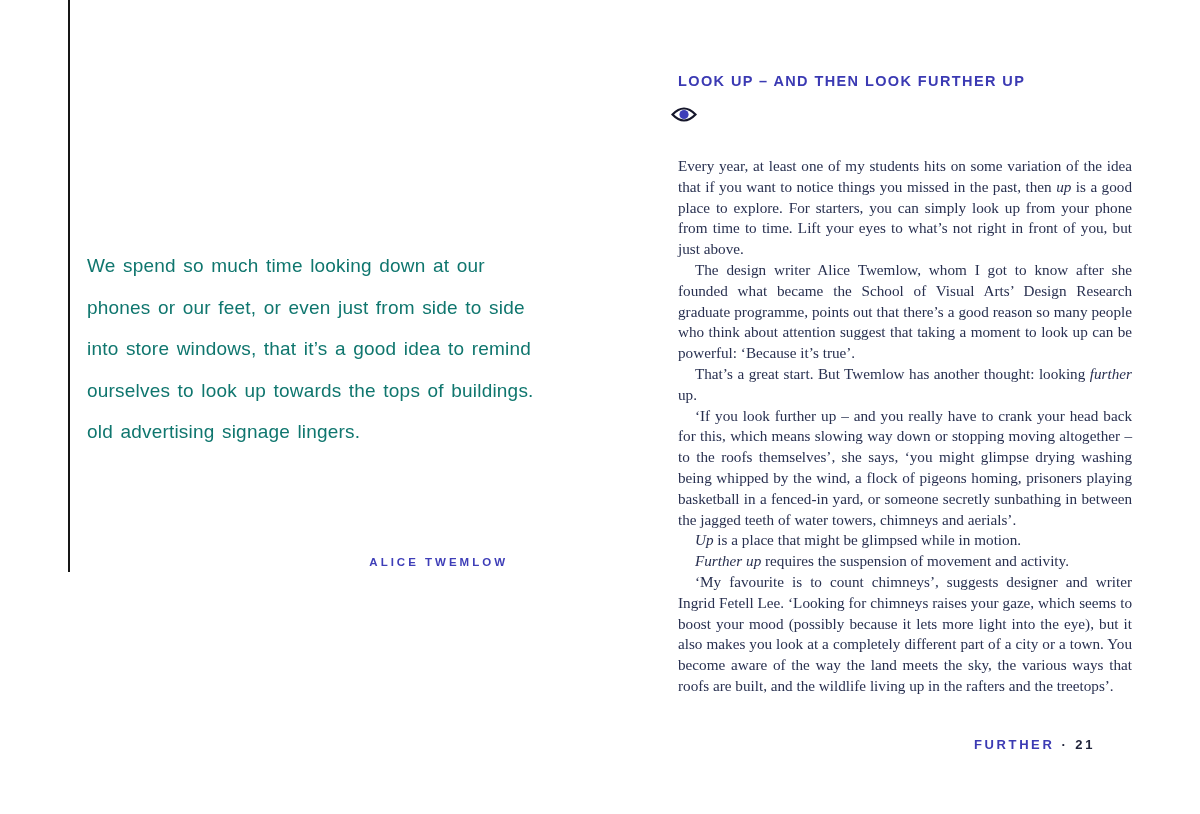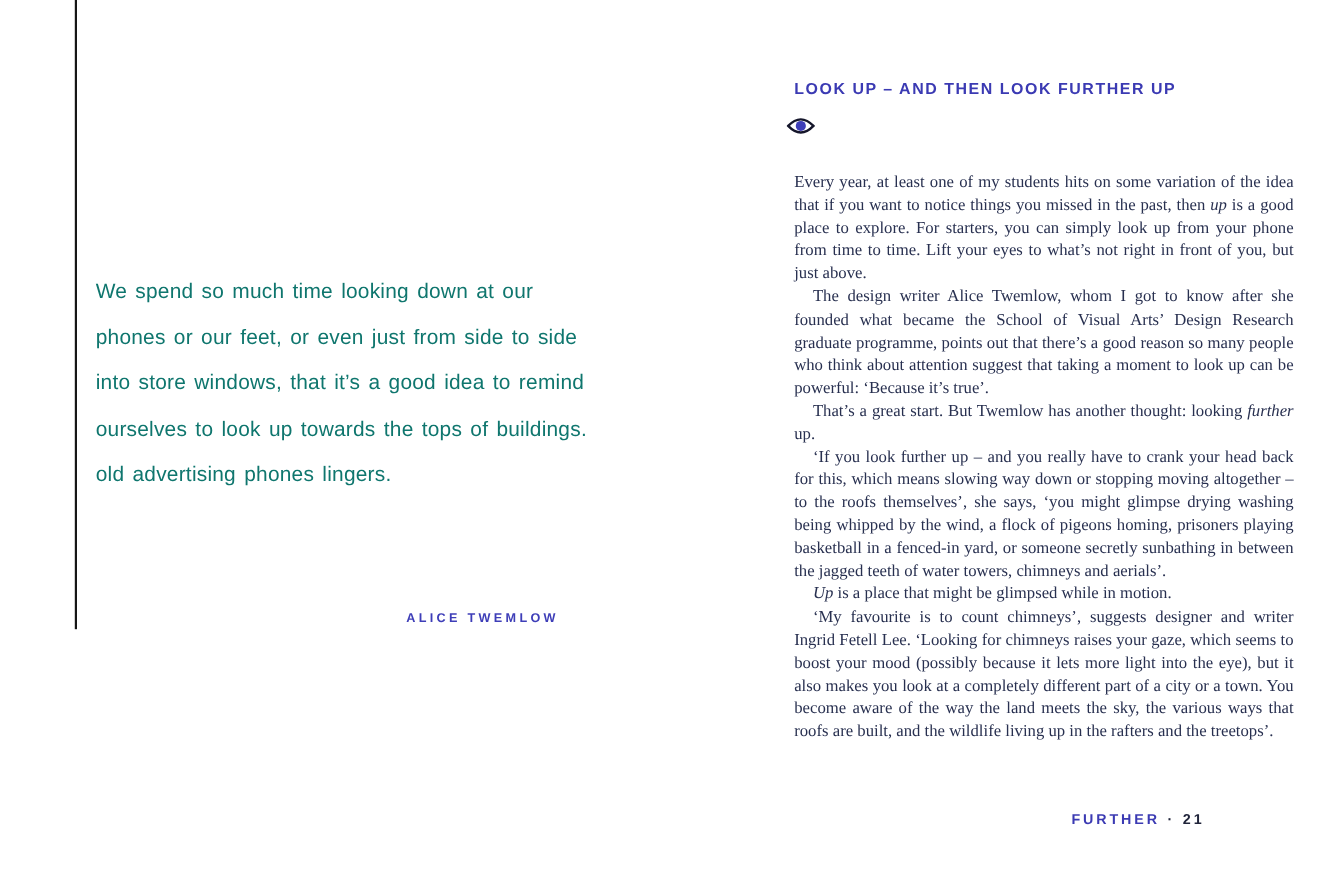--- a/index.html
+++ b/index.html
@@ -32,21 +32,21 @@
   }
   .attribution {
     position: absolute; left: 87px; top: 556px; width: 421px;
     text-align: right;
     color: #3e3eb8;
     font-size: 11.5px; font-weight: bold;
     letter-spacing: 3px;
   }
 
   
-  .right-page { position: absolute; left: 678px; top: 0; width: 454px; height: 814px; margin-left: 44px; }
+  .right-page { position: absolute; left: 678px; top: 0; width: 454px; height: 814px; }
   .chapter-heading {
     position: absolute; top: 73px; left: 0; margin: 0;
     color: #3b3ab3;
     font-size: 14.5px; font-weight: bold;
     letter-spacing: 1.4px;
     white-space: nowrap;
   }
   .eye { position: absolute; top: 106px; left: -7px; width: 26px; height: 17px; }
   .body-text {
     position: absolute; top: 156px; left: 0; width: 454px;
@@ -76,21 +76,21 @@
 
 <div class="page">
 
   <div class="vertical-rule"></div>
 
   <div class="pull-quote" id="pull-quote">
       <div class="quote-line">We spend so much time looking down at our</div>
       <div class="quote-line">phones or our feet, or even just from side to side</div>
       <div class="quote-line">into store windows, that it’s a good idea to remind</div>
       <div class="quote-line">ourselves to look up towards the tops of buildings.</div>
-      <div class="quote-line">old advertising phones lingers.</div>
+      <div class="quote-line">old advertising signage lingers.</div>
     </div>
 
   <div class="attribution">ALICE TWEMLOW</div>
 
   <div class="right-page">
 
     <h1 class="chapter-heading">LOOK UP – AND THEN LOOK FURTHER UP</h1>
 
     <span class="eye">
       <svg width="26" height="17" viewBox="0 0 26 17" aria-hidden="true">
@@ -98,20 +98,21 @@
         <circle cx="13" cy="8.5" r="4.6" fill="#3e3eb8"></circle>
       </svg>
     </span>
 
     <div class="body-text" id="body-text">
         <p class=""><span>Every year, at least one of my students hits on some variation of the idea that if you want to notice things you missed in the past, then </span><em>up</em><span> is a good place to explore. For starters, you can simply look up from your phone from time to time. Lift your eyes to what’s not right in front of you, but just above.</span></p>
         <p class="indent"><span>The design writer Alice Twemlow, whom I got to know after she founded what became the School of Visual Arts’ Design Research graduate programme, points out that there’s a good reason so many people who think about attention suggest that taking a moment to look up can be powerful: ‘Because it’s true’.</span></p>
         <p class="indent"><span>That’s a great start. But Twemlow has another thought: looking </span><em>further</em><span> up.</span></p>
         <p class="indent"><span>‘If you look further up – and you really have to crank your head back for this, which means slowing way down or stopping moving altogether – to the roofs themselves’, she says, ‘you might glimpse drying washing being whipped by the wind, a flock of pigeons homing, prisoners playing basketball in a fenced-in yard, or someone secretly sunbathing in between the jagged teeth of water towers, chimneys and aerials’.</span></p>
         <p class="indent"><em>Up</em><span> is a place that might be glimpsed while in motion.</span></p>
+        <p class="indent"><em>Further up</em><span> requires the suspension of movement and activity.</span></p>
         <p class="indent"><span>‘My favourite is to count chimneys’, suggests designer and writer Ingrid Fetell Lee. ‘Looking for chimneys raises your gaze, which seems to boost your mood (possibly because it lets more light into the eye), but it also makes you look at a completely different part of a city or a town. You become aware of the way the land meets the sky, the various ways that roofs are built, and the wildlife living up in the rafters and the treetops’.</span></p>
       </div>
   </div>
 
   <div class="page-footer">
     <span class="running-head">FURTHER</span><span class="footer-sep">·</span><span class="page-number">21</span>
   </div>
 
 </div>
 

